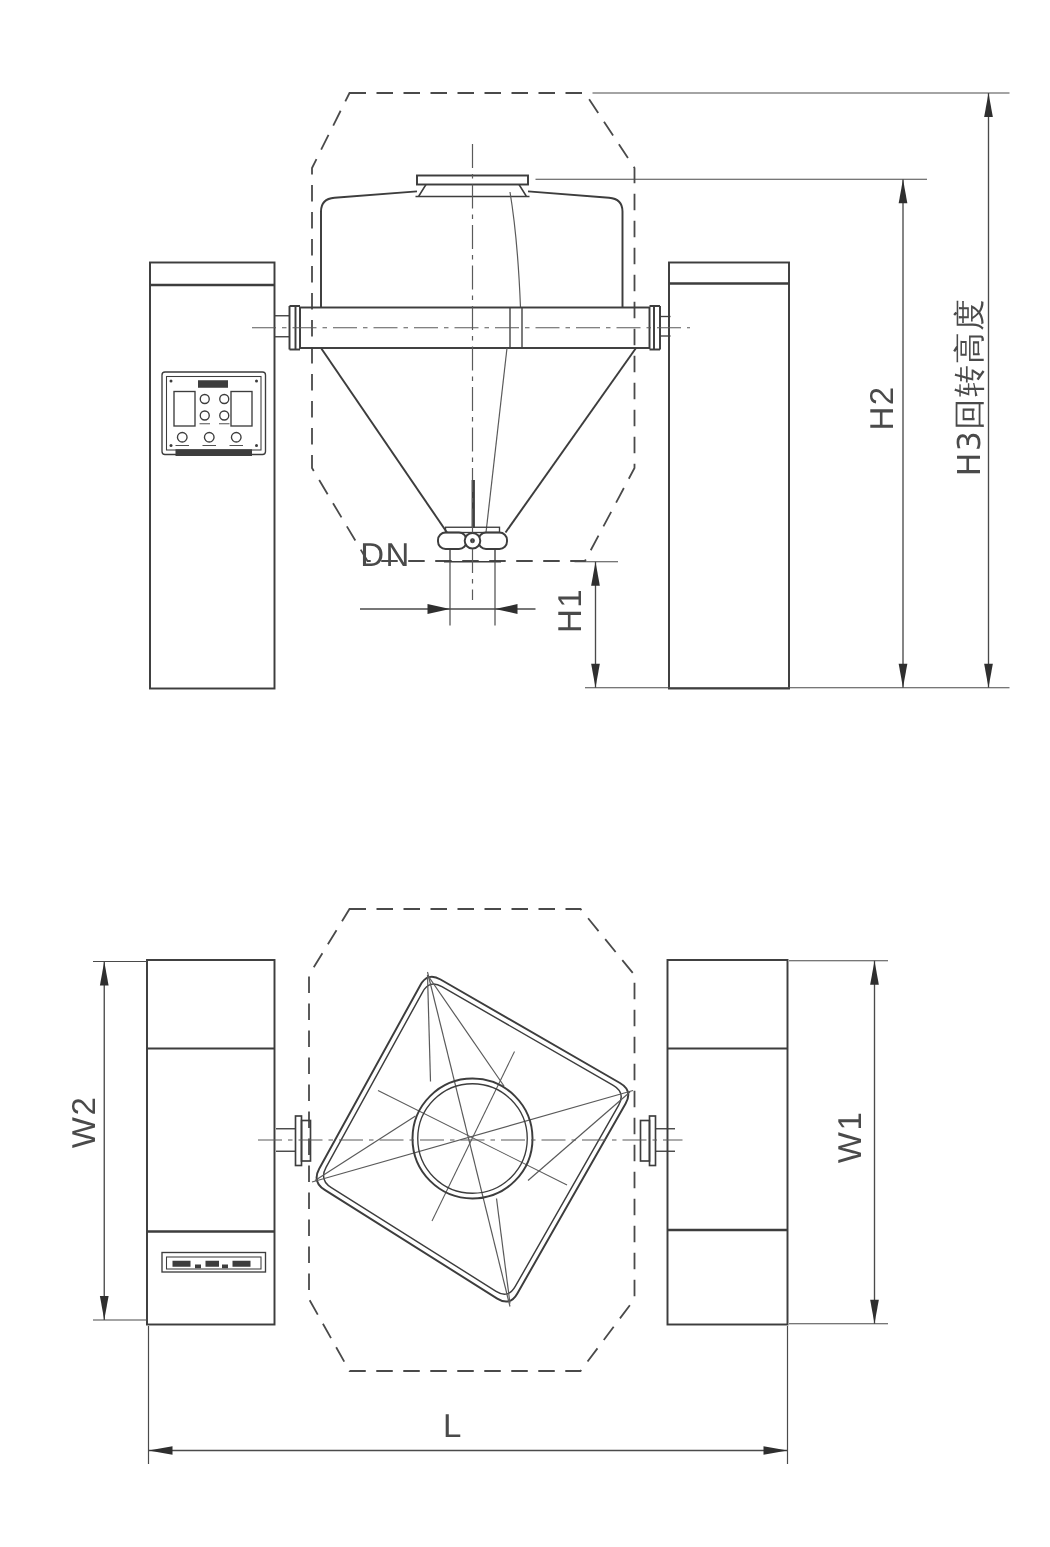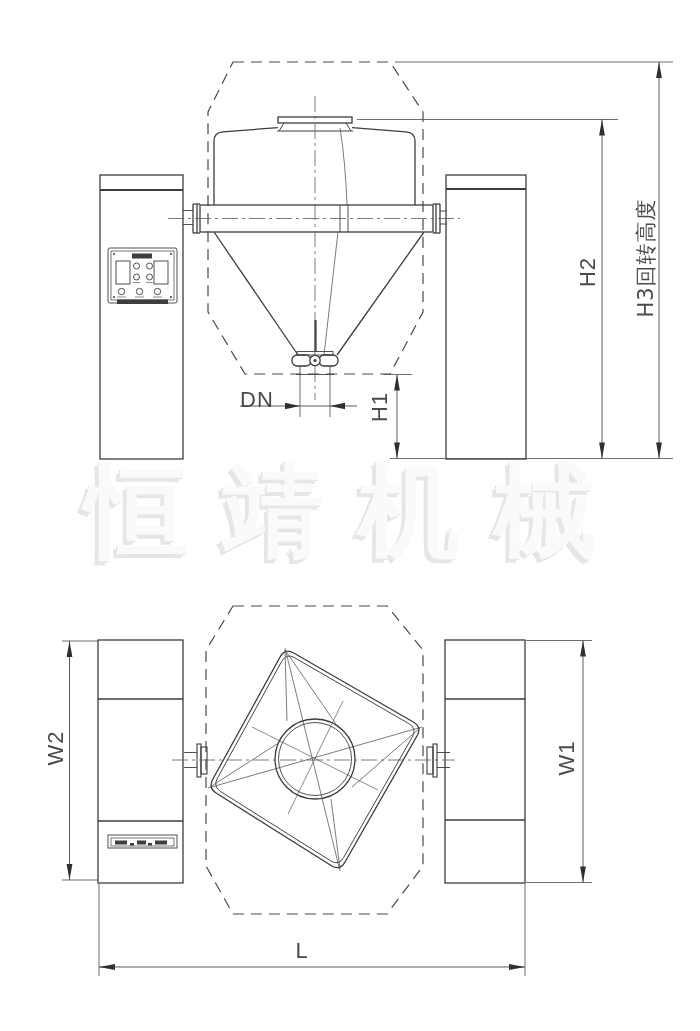--- a/index.html
+++ b/index.html
@@ -33,21 +33,20 @@
     transform:translate(-50%,-50%);
   }
   .lbl.rot{transform:translate(-50%,-50%) rotate(-90deg);}
   .lbl.cjk{font-size:21px;font-family:"DejaVu Sans","Liberation Sans",sans-serif;}
 </style>
 </head>
 <body>
 
 <div class="canvas">
 
-  <div class="watermark">恒靖机械</div>
 
   <svg class="drawing" width="700" height="1031" viewBox="0 0 700 1031">
     <defs>
       <marker id="arw" markerWidth="20" markerHeight="8" refX="19" refY="4" orient="auto-start-reverse" markerUnits="userSpaceOnUse">
         <path d="M19,4 L3,1.1 L3,6.9 Z" fill="#2f2f2f"></path>
       </marker>
     </defs>
 
     <g fill="none" stroke="#3d3d3d" stroke-width="1.3">
 
@@ -237,18 +236,18 @@
 
       <line x1="99" y1="884" x2="99" y2="976" stroke-width="0.8"></line>
       <line x1="525" y1="884" x2="525" y2="976" stroke-width="0.8"></line>
       <line x1="99" y1="967" x2="525" y2="967" marker-start="url(#arw)" marker-end="url(#arw)"></line>
     </g>
   </svg>
 
   <div class="lbl rot" style="left:380px;top:407px;">H1</div>
   <div class="lbl rot" style="left:588px;top:272px;">H2</div>
   <div class="lbl rot cjk" style="left:646px;top:258px;">H3回转高度</div>
-  <div class="lbl" style="left:257px;top:400px;">DN</div>
+  <div class="lbl" style="left:257px;top:370px;">DN</div>
   <div class="lbl rot" style="left:56px;top:748px;">W2</div>
   <div class="lbl rot" style="left:567px;top:758px;">W1</div>
   <div class="lbl" style="left:302px;top:951px;">L</div>
 
 </div>
 
 </body></html>

